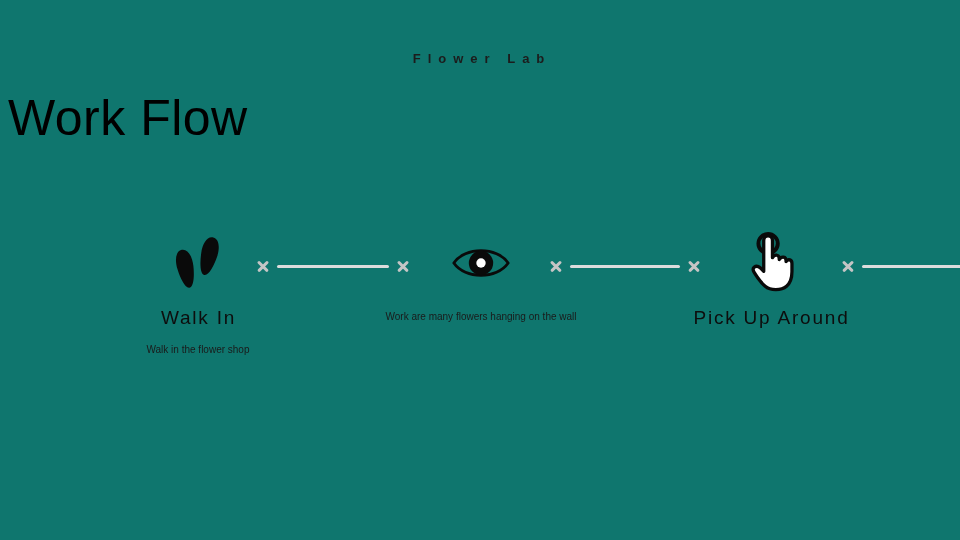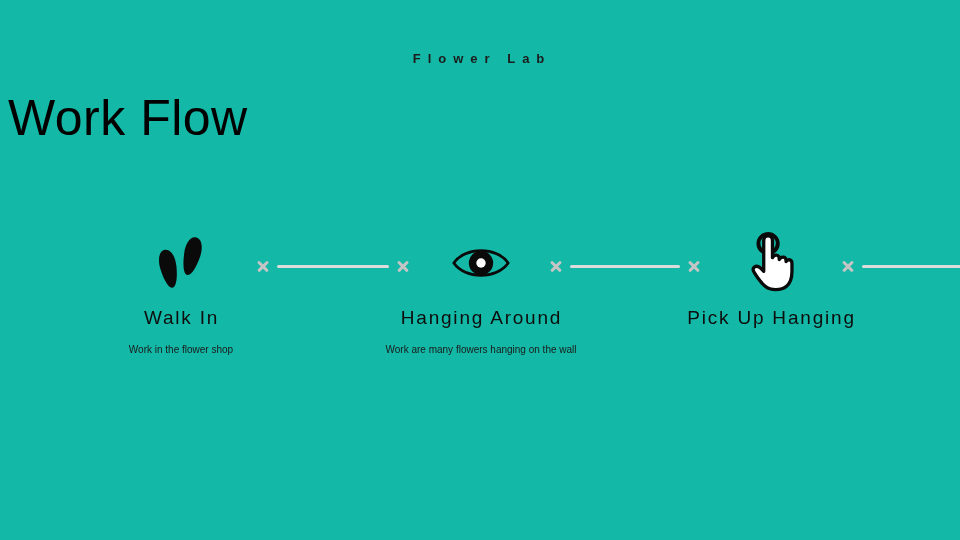--- a/index.html
+++ b/index.html
@@ -1,20 +1,20 @@
 <!DOCTYPE html>
 <html><head>
 <meta charset="utf-8">
 <style>
   html, body { margin: 0; padding: 0; background: #ffffff; }
   .slide {
     position: relative;
     width: 960px;
     height: 540px;
-    background: #14b8a6;
+    background: #0f766e;
     overflow: hidden;
     font-family: "Liberation Sans", sans-serif;
     color: #000;
   }
   .kicker {
     position: absolute;
     top: 51px;
     left: 0;
     width: 100%;
     text-align: center;
@@ -36,21 +36,21 @@
     letter-spacing: 0.5px;
     color: #000;
     padding-left: 8px;
   }
   .step {
     position: absolute;
     top: 229px;
     width: 220px;
     text-align: center;
   }
-  .step-1 { left: 71px; }
+  .step-1 { left: 88px; }
   .step-2 { left: 371px; }
   .step-3 { left: 661px; }
   .icon-box {
     height: 68px;
     display: flex;
     align-items: center;
     justify-content: center;
   }
   .step-title {
     margin: 9px 0 0 0;
@@ -119,38 +119,37 @@
       <svg class="icon-svg" width="56" height="54" viewBox="0 0 56 56" aria-hidden="true">
         <g transform="translate(15,34) rotate(-11)">
           <path d="M0,-20 C6.5,-20 9.5,-11 8.6,-1 C7.8,8 5.2,20 0.3,20 C-4.3,20 -7.2,8.5 -8.2,-1 C-9.3,-11 -6.5,-20 0,-20 Z" fill="#0a0a0a"></path>
         </g>
         <g transform="translate(39,21) rotate(14)">
           <path d="M0,-20 C6.5,-20 9.5,-11 8.6,-1 C7.8,8 5.2,20 0.3,20 C-4.3,20 -7.2,8.5 -8.2,-1 C-9.3,-11 -6.5,-20 0,-20 Z" fill="#0a0a0a"></path>
         </g>
       </svg>
     </div>
     <h2 class="step-title">Walk In</h2>
-    <p class="step-desc">Work in the flower shop</p>
+    <p class="step-desc">Walk in the flower shop</p>
   </div>
 
   <div class="connector connector-1">
     <span class="xmark"></span>
     <div class="line"></div>
     <span class="xmark"></span>
   </div>
 
   <div class="step step-2">
     <div class="icon-box">
       <svg class="icon-svg" width="60" height="46" viewBox="0 0 64 48" aria-hidden="true">
         <path d="M3,24 C15,6.5 49,6.5 61,24 C49,41.5 15,41.5 3,24 Z" fill="none" stroke="#0a0a0a" stroke-width="3" stroke-linejoin="round"></path>
         <circle cx="32" cy="24" r="13" fill="#0a0a0a"></circle>
         <circle cx="32" cy="24" r="5" fill="#ffffff"></circle>
       </svg>
     </div>
-    <h2 class="step-title">Hanging Around</h2>
     <p class="step-desc">Work are many flowers hanging on the wall</p>
   </div>
 
   <div class="connector connector-2">
     <span class="xmark"></span>
     <div class="line"></div>
     <span class="xmark"></span>
   </div>
 
   <div class="step step-3">
@@ -159,21 +158,21 @@
         <circle cx="21" cy="13" r="10" fill="none" stroke="#0a0a0a" stroke-width="4"></circle>
         <path d="M16.5,40 L16.5,10 Q16.5,5 21,5 Q25.5,5 25.5,10 L25.5,27.5
                  Q27,24.5 30,25 Q32.5,25.5 32.5,28.5 L32.5,29.5
                  Q34,26.5 37,27 Q39.5,27.5 39.5,30.5 L39.5,31.5
                  Q41,29 43.5,29.8 Q45.6,30.6 45.6,33.5
                  L45.6,42 Q45.6,52 40,57 Q36,60.5 29,60.5 Q22,60.5 18,57
                  Q14,53.5 10.5,48.5 Q8,45 6.5,42.5 Q4.5,39 6.8,37.2
                  Q9.5,35.2 13,38 L16.5,41.5 Z" fill="#ffffff" stroke="#0a0a0a" stroke-width="3.4" stroke-linejoin="round" stroke-linecap="round"></path>
       </svg>
     </div>
-    <h2 class="step-title">Pick Up Hanging</h2>
+    <h2 class="step-title">Pick Up Around</h2>
   </div>
 
   <div class="connector connector-3">
     <span class="xmark"></span>
     <div class="line"></div>
   </div>
 
 </div>
 
 </body></html>

